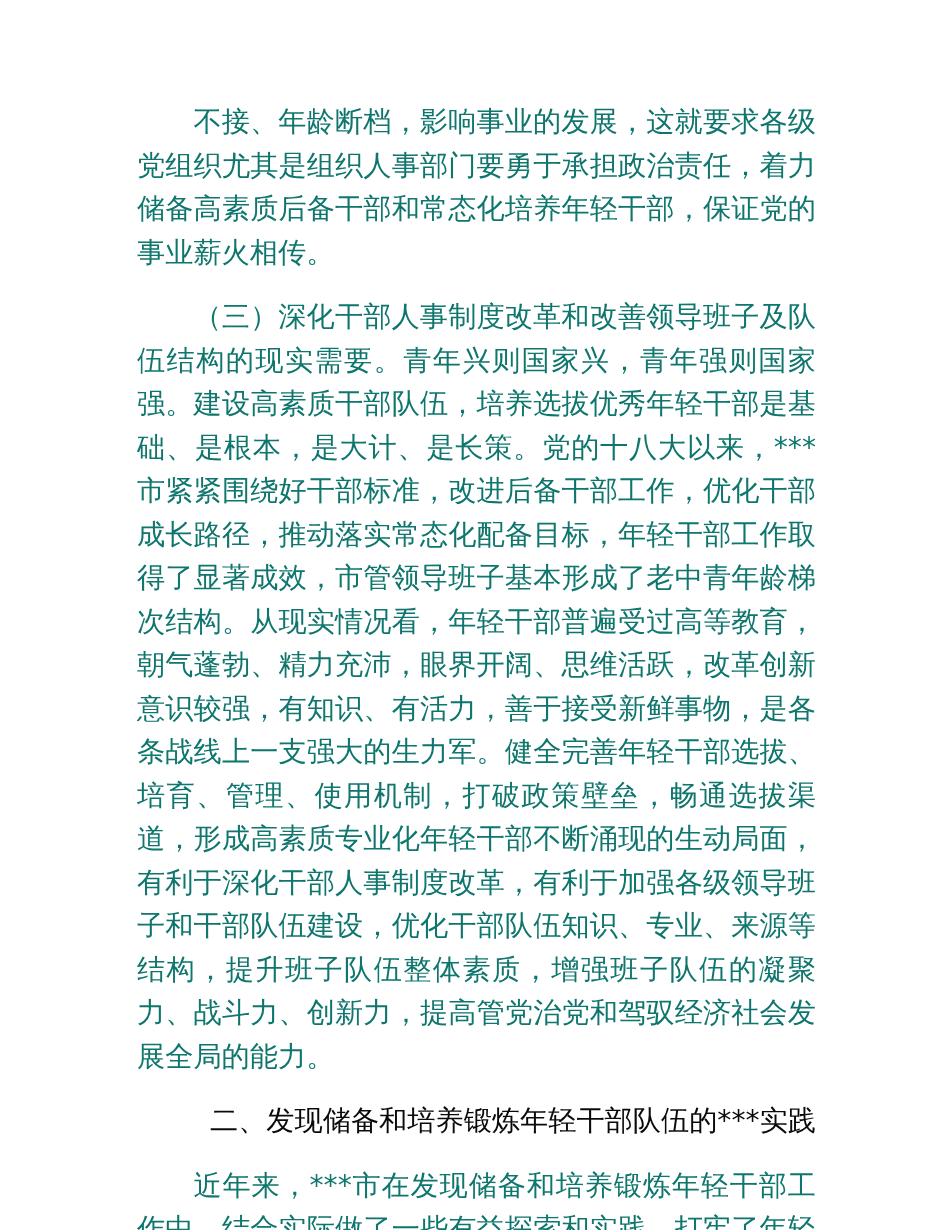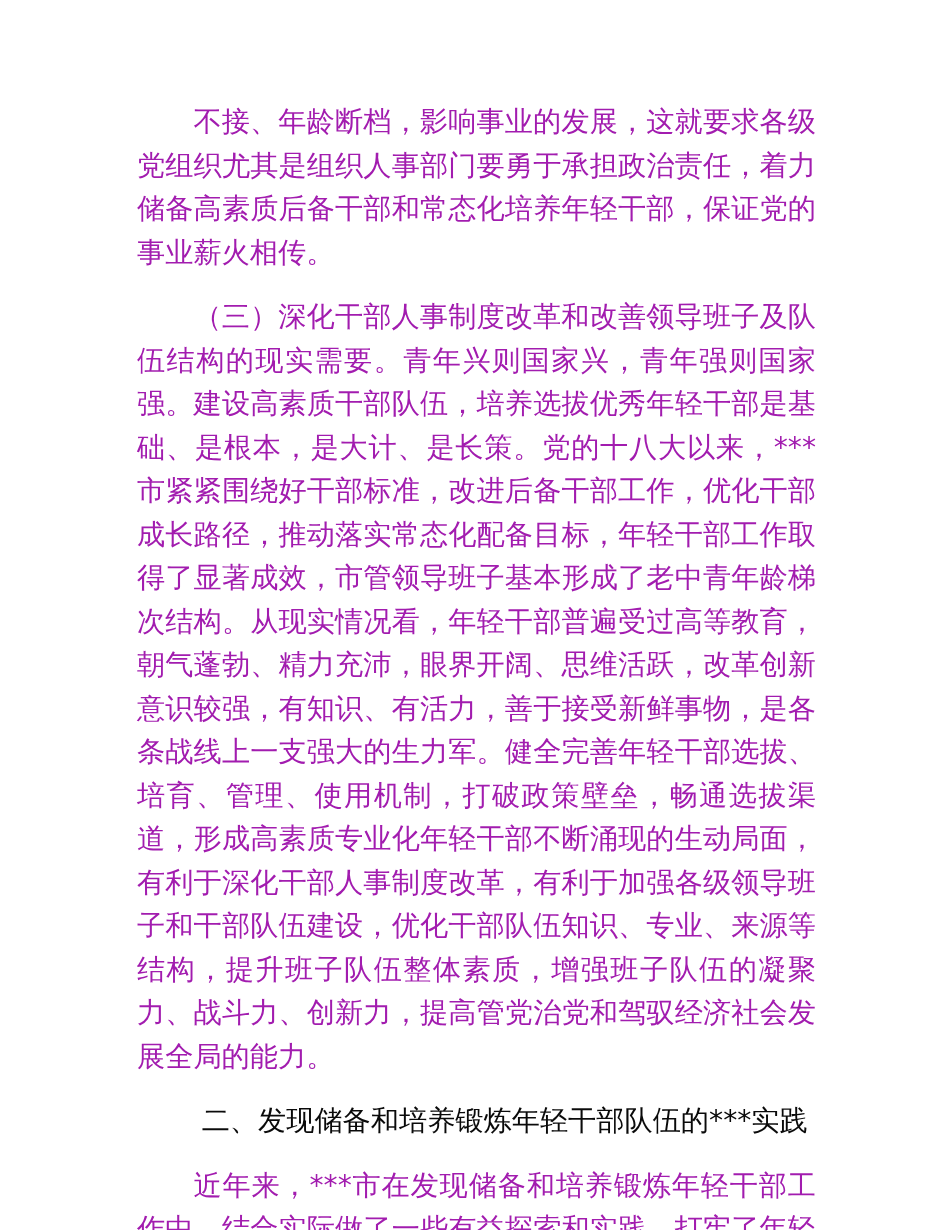--- a/index.html
+++ b/index.html
@@ -32,33 +32,33 @@
 
   .para {
     margin: 0 0 21px 0;
     font-size: 28.2px;
     line-height: 43.5px;
     text-align: justify;
     text-justify: inter-character;
     text-indent: 56.4px;
     letter-spacing: 0px;
     word-break: break-all;
-    color: #a21caf;
+    color: #0f766e;
     font-weight: 400;
   }
 
   .para:last-child {
     margin-bottom: 0;
   }
 
   .heading {
     margin: 0 0 21px 0;
     font-size: 28.2px;
     line-height: 43.5px;
-    text-align: center;
+    text-align: right;
     text-indent: 56.4px;
     word-break: break-all;
     color: #0a0a0a;
     font-weight: 400;
   }
 </style>
 </head>
 <body>
 
 <div class="page">

